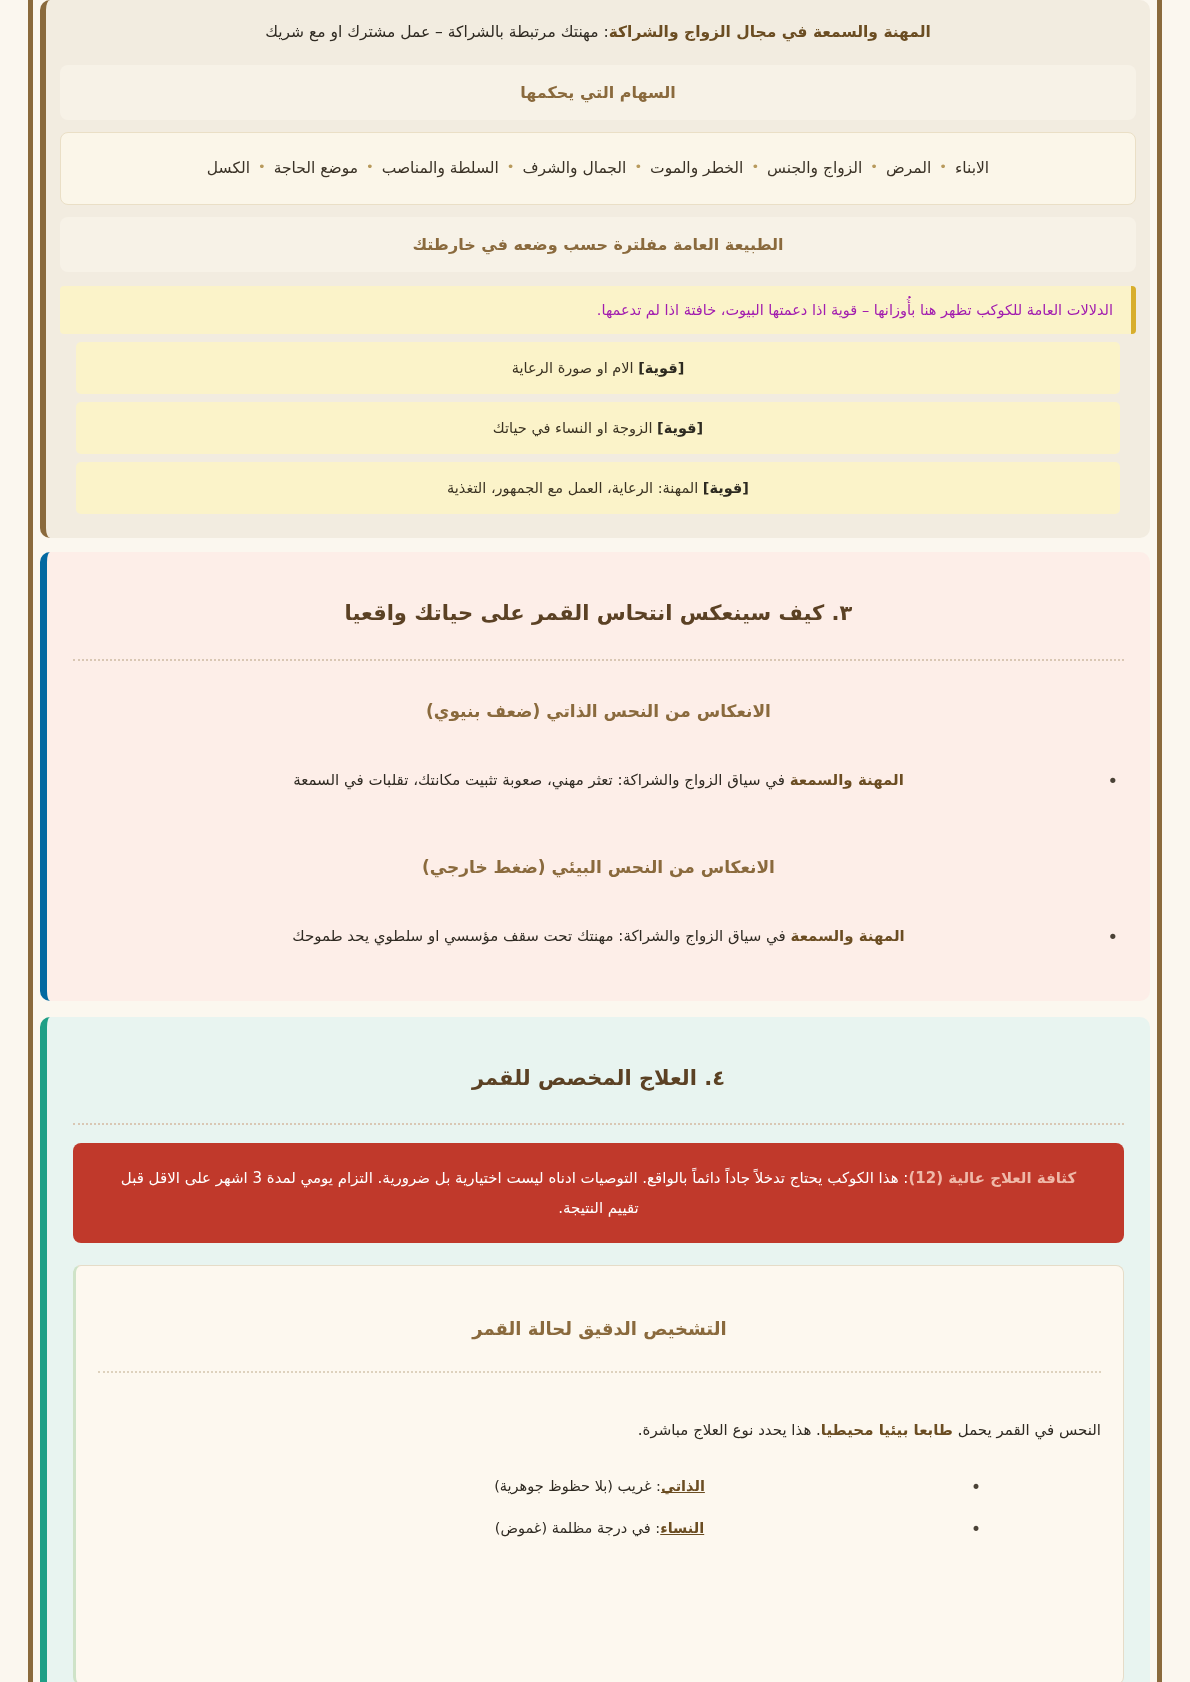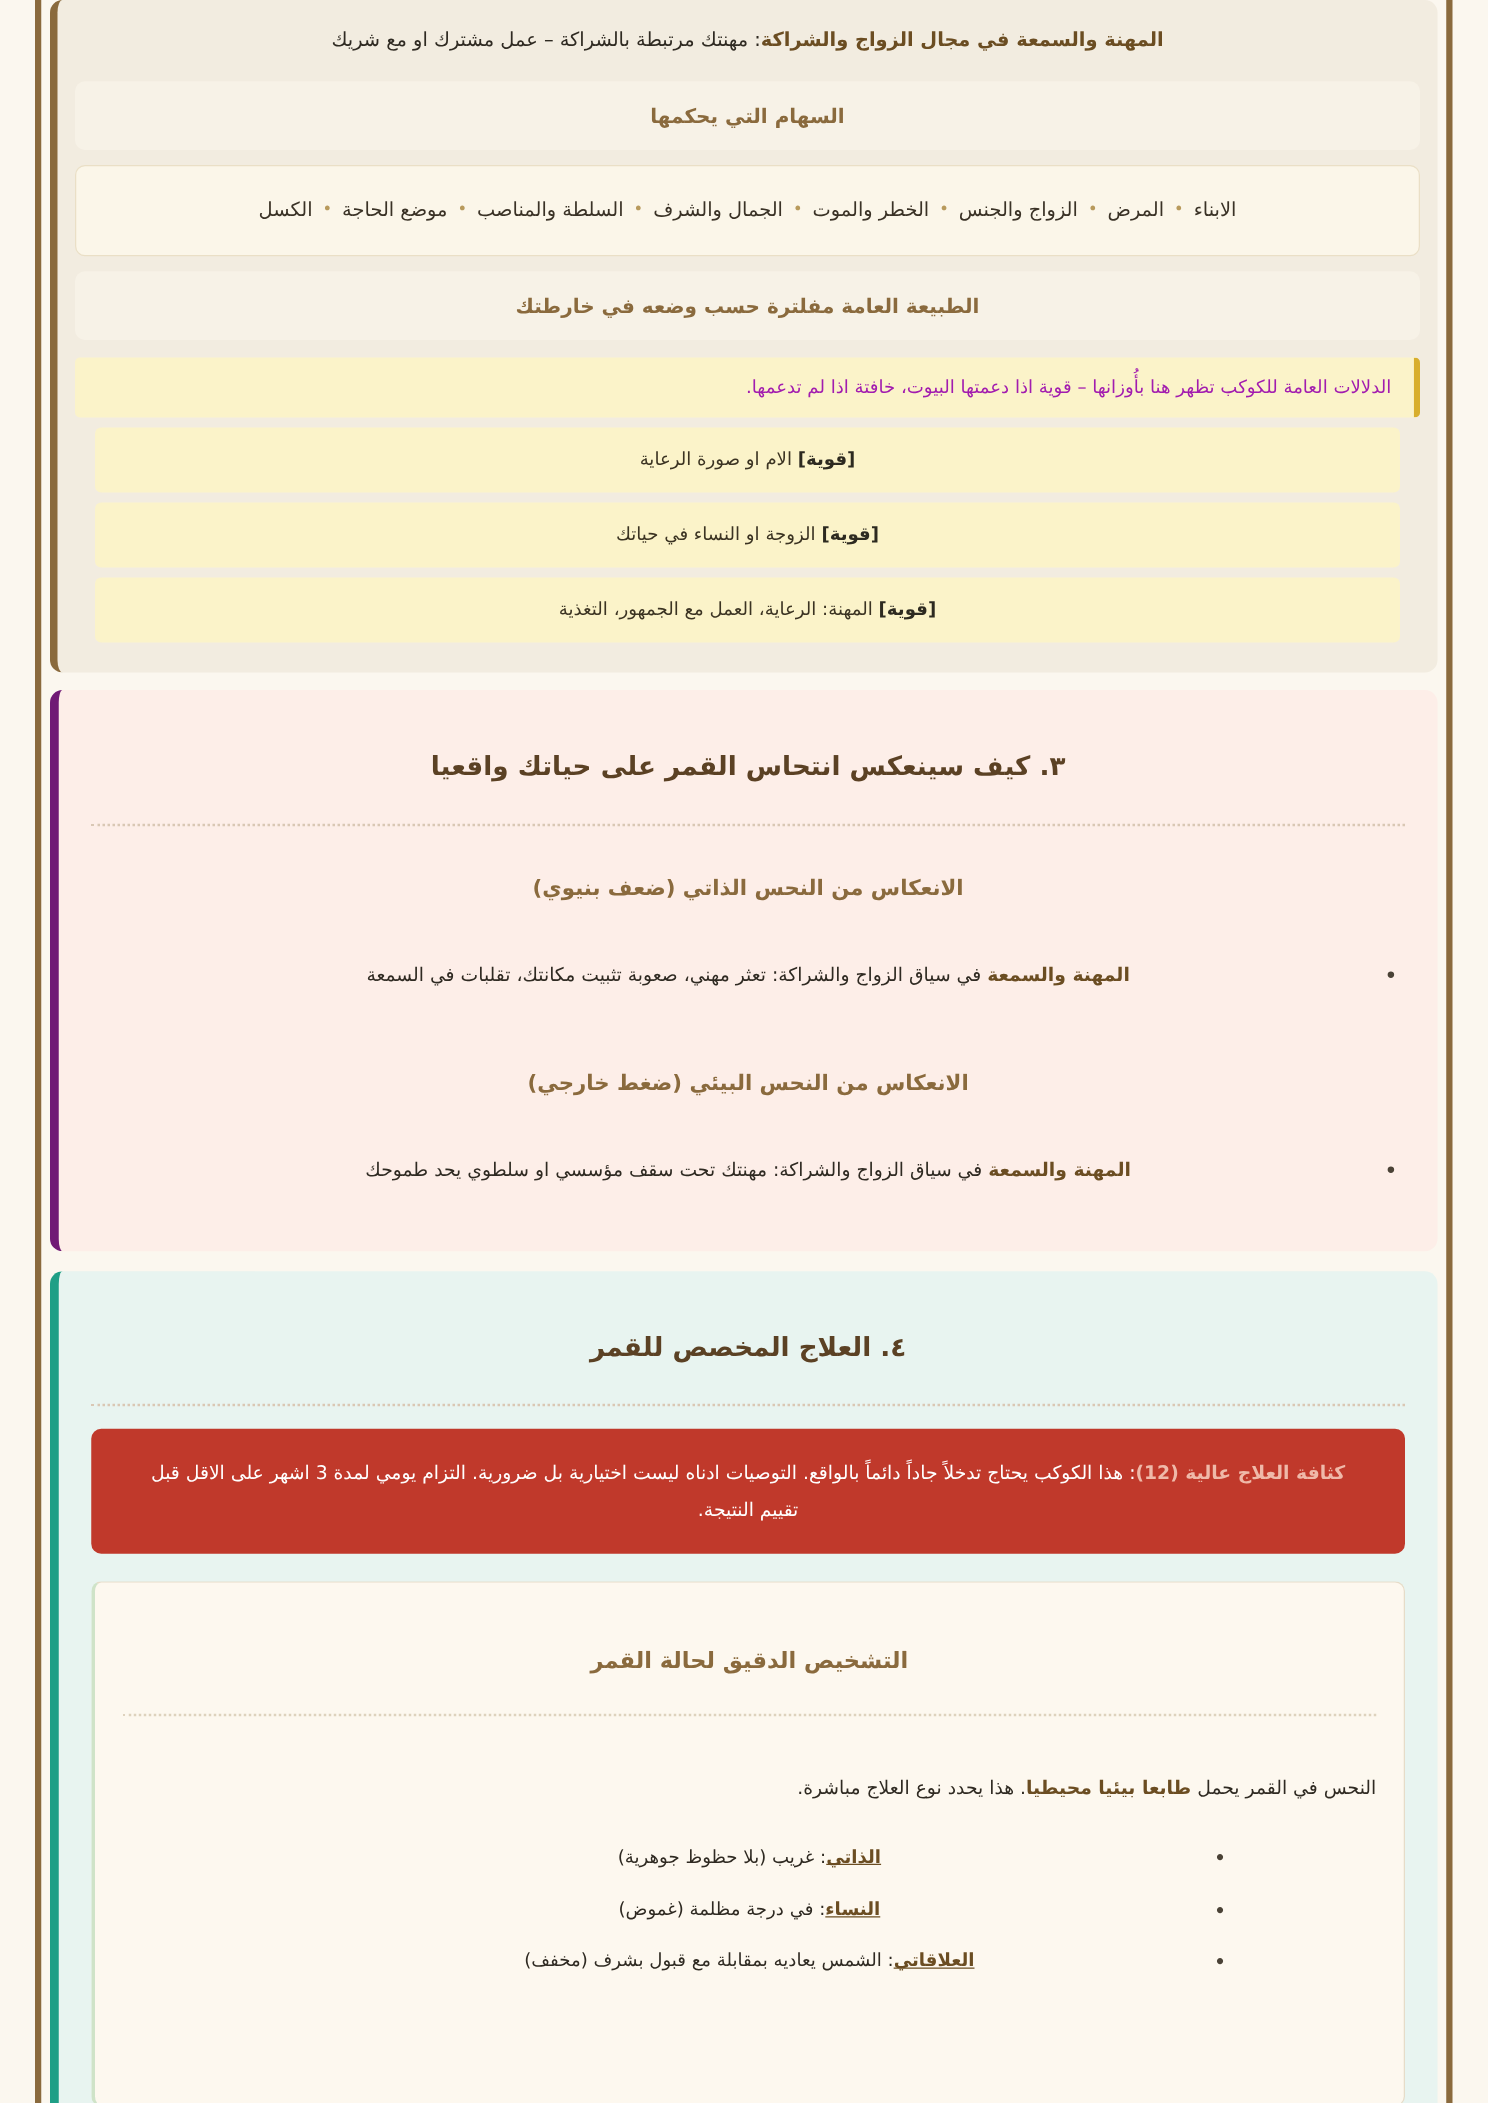--- a/index.html
+++ b/index.html
@@ -103,21 +103,21 @@
     font-size: 14.5px;
     color: #3b3322;
     text-align: center;
   }
   .tag-strong { font-weight: bold; color: #2d2a20; }
 
   
   .card-rose {
     background: #fdeee8;
     border-radius: 10px;
-    border-left: 7px solid #701a75;
+    border-left: 7px solid #0369a1;
     padding: 22px 26px 26px 26px;
     margin-top: 14px;
     box-sizing: border-box;
   }
   .sec-title {
     font-size: 21px;
     font-weight: bold;
     color: #5b4124;
     text-align: center;
     padding: 10px 0 16px 0;
@@ -304,20 +304,17 @@
         <span>النحس في القمر يحمل </span><b>طابعا بيئيا محيطيا</b><span>. هذا يحدد نوع العلاج مباشرة.</span>
       </p>
 
       <ul class="diag">
         <li>
           <span class="diag-key">الذاتي</span><span>: غريب (بلا حظوظ جوهرية)</span>
         </li>
         <li>
           <span class="diag-key">النساء</span><span>: في درجة مظلمة (غموض)</span>
         </li>
-        <li>
-          <span class="diag-key">العلاقاتي</span><span>: الشمس يعاديه بمقابلة مع قبول بشرف (مخفف)</span>
-        </li>
       </ul>
     </div>
   </section>
 
 </div>
 
 </body></html>

